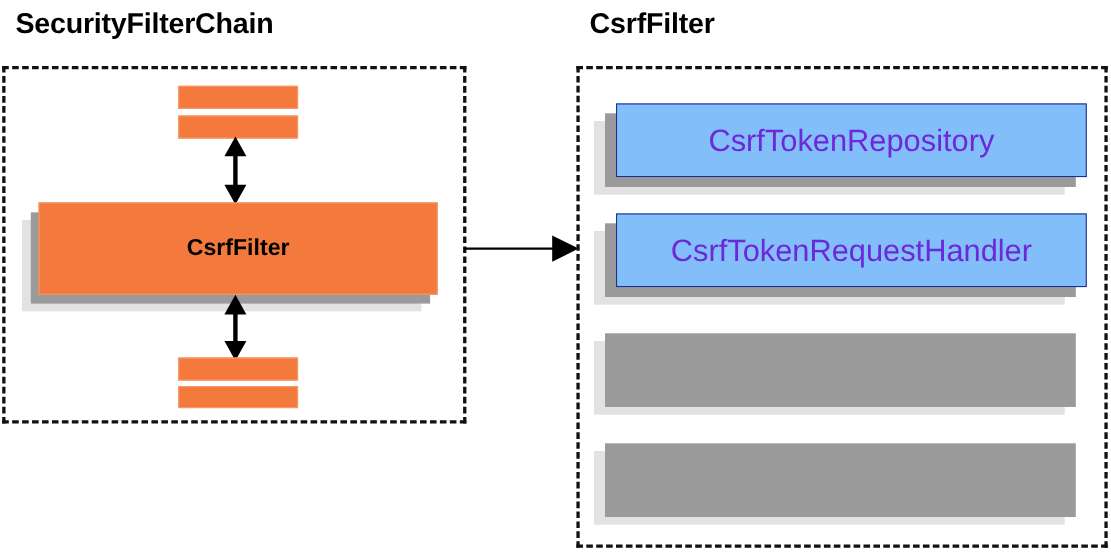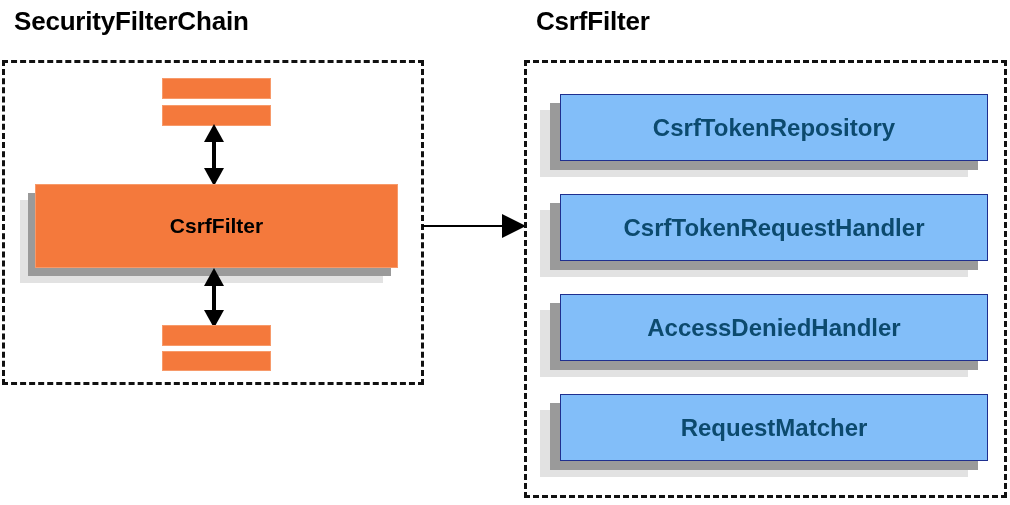--- a/index.html
+++ b/index.html
@@ -81,23 +81,23 @@
   .blue-box {
     position: absolute;
     background: #82bef9;
     border: 1px solid #1f2f8f;
     box-sizing: border-box;
     display: flex;
     align-items: center;
     justify-content: center;
   }
   .blue-box .label {
-    font-size: 24px;
-    font-weight: bold;
-    color: #0c4a6e;
+    font-size: 28px;
+    font-weight: normal;
+    color: #6d28d9;
     white-space: nowrap;
   }
 
   
   .arrow-svg {
     position: absolute;
     overflow: visible;
   }
 </style>
 </head>
@@ -149,23 +149,17 @@
   </div>
 
   <div class="shadow-far" style="left:540px; top:210px; width:428px; height:67px;"></div>
   <div class="shadow-near" style="left:550px; top:203px; width:428px; height:67px;"></div>
   <div class="blue-box" style="left:560px; top:194px; width:428px; height:67px;align-items:center;">
     <span class="label">CsrfTokenRequestHandler</span>
   </div>
 
   <div class="shadow-far" style="left:540px; top:310px; width:428px; height:67px;"></div>
   <div class="shadow-near" style="left:550px; top:303px; width:428px; height:67px;"></div>
-  <div class="blue-box" style="left:560px; top:294px; width:428px; height:67px;">
-    <span class="label">AccessDeniedHandler</span>
-  </div>
 
   <div class="shadow-far" style="left:540px; top:410px; width:428px; height:67px;"></div>
   <div class="shadow-near" style="left:550px; top:403px; width:428px; height:67px;"></div>
-  <div class="blue-box" style="left:560px; top:394px; width:428px; height:67px;">
-    <span class="label">RequestMatcher</span>
-  </div>
 
 </div>
 
 </body></html>

